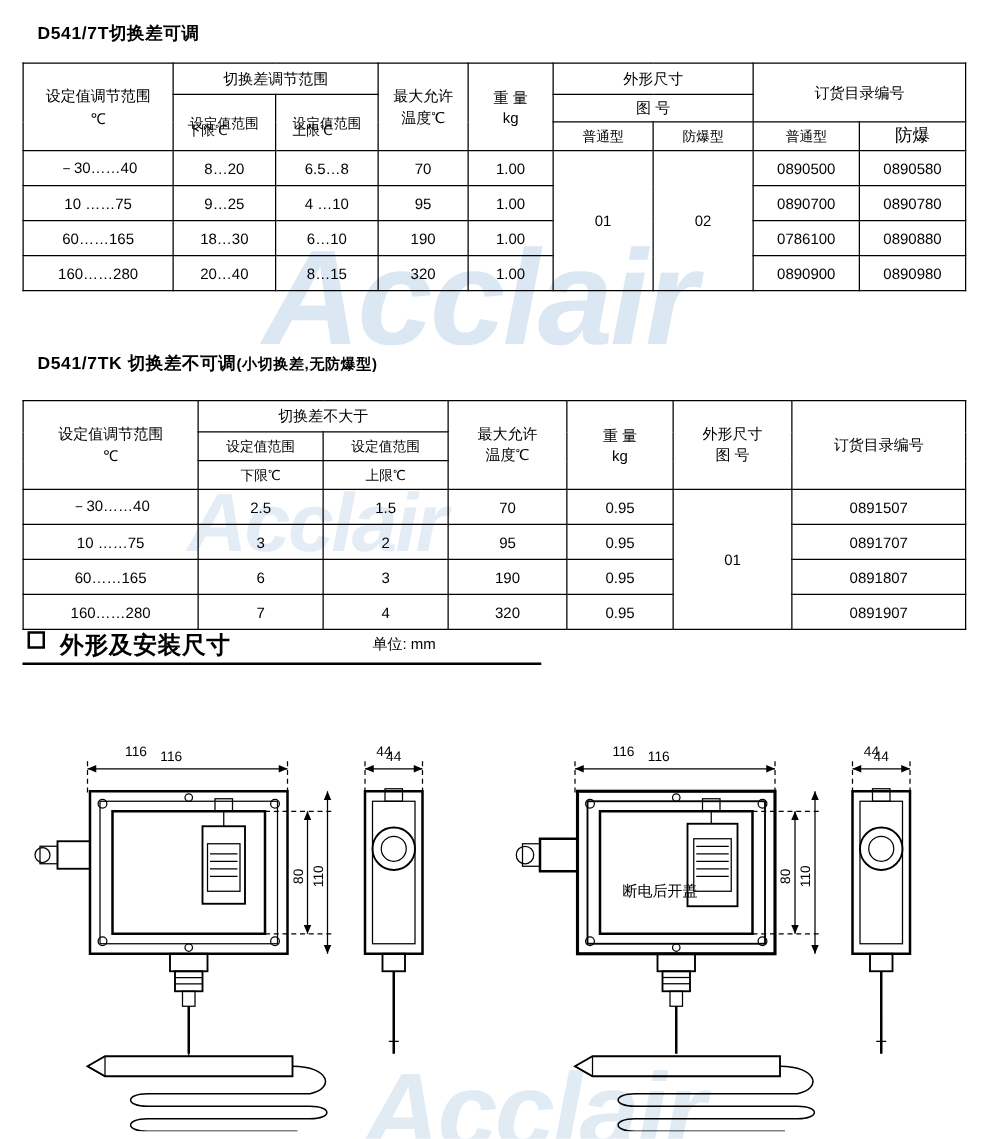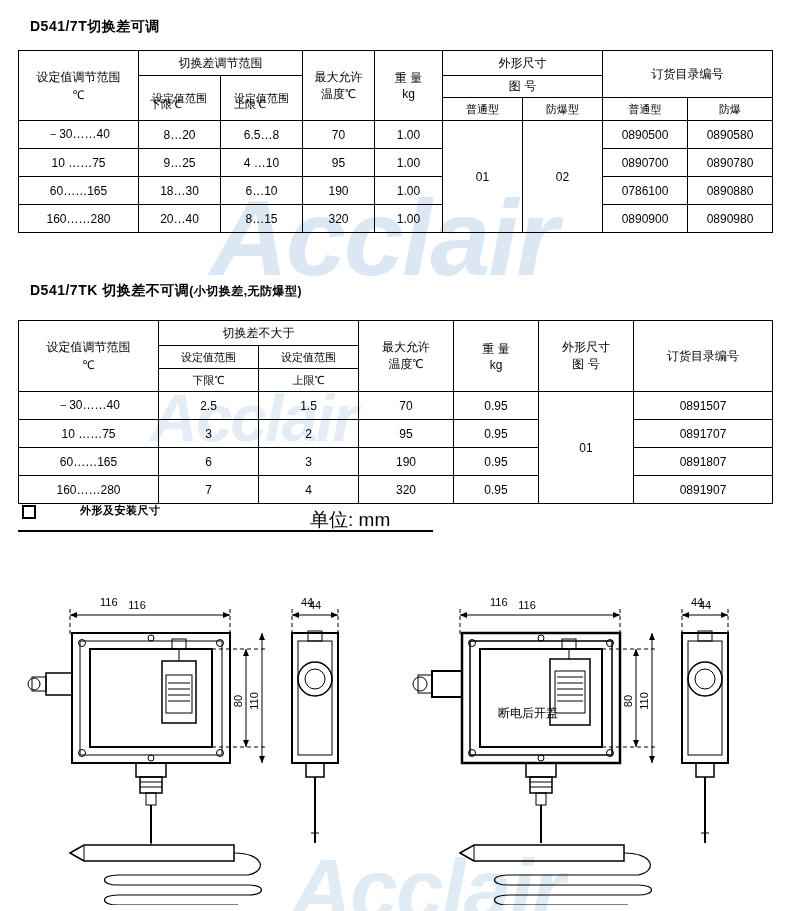--- a/index.html
+++ b/index.html
@@ -34,27 +34,27 @@
   .sec-title{
     position:absolute;
     font-size:14px;
     font-weight:bold;
     font-family:"Liberation Sans", sans-serif;
     letter-spacing:.5px;
   }
   #title1{left:30px;top:18px;text-align:center;}
   #title2{left:30px;top:282px;}
   #title2 .small{font-size:12px;font-weight:bold;}
-  #title3{left:48px;top:503px;font-size:11px;margin-left:32px;}
+  #title3{left:48px;top:503px;font-size:19px;}
   .sq{
     position:absolute;left:22px;top:505px;width:14px;height:14px;
     border:2px solid #000;box-sizing:border-box;
   }
   #unit-label{
-    position:absolute;left:310px;top:507px;font-size:19px;text-align:center;
+    position:absolute;left:298px;top:507px;font-size:12px;text-align:center;
   }
   .rule{
     position:absolute;left:18px;top:530px;width:415px;height:2px;background:#000;
   }
 
   
   table.grid{
     position:absolute;
     border-collapse:collapse;
     table-layout:fixed;
@@ -123,21 +123,21 @@
         </td>
         <td rowspan="2">
           <div style="font-size:11px">设定值范围</div>
         </td>
         <td colspan="2" style="font-size:12px">图  号</td>
       </tr>
       <tr>
         <td style="height:18px;font-size:11px">普通型</td>
         <td style="font-size:11px">防爆型</td>
         <td style="font-size:11px">普通型</td>
-        <td style="font-size:11px">防爆</td>
+        <td style="font-size:14px">防爆</td>
       </tr>
       <tr class="datarow">
         <td>－30……40</td>
         <td>8…20</td>
         <td>6.5…8</td>
         <td>70</td>
         <td>1.00</td>
         <td rowspan="4">01</td>
         <td rowspan="4">02</td>
         <td>0890500</td>

